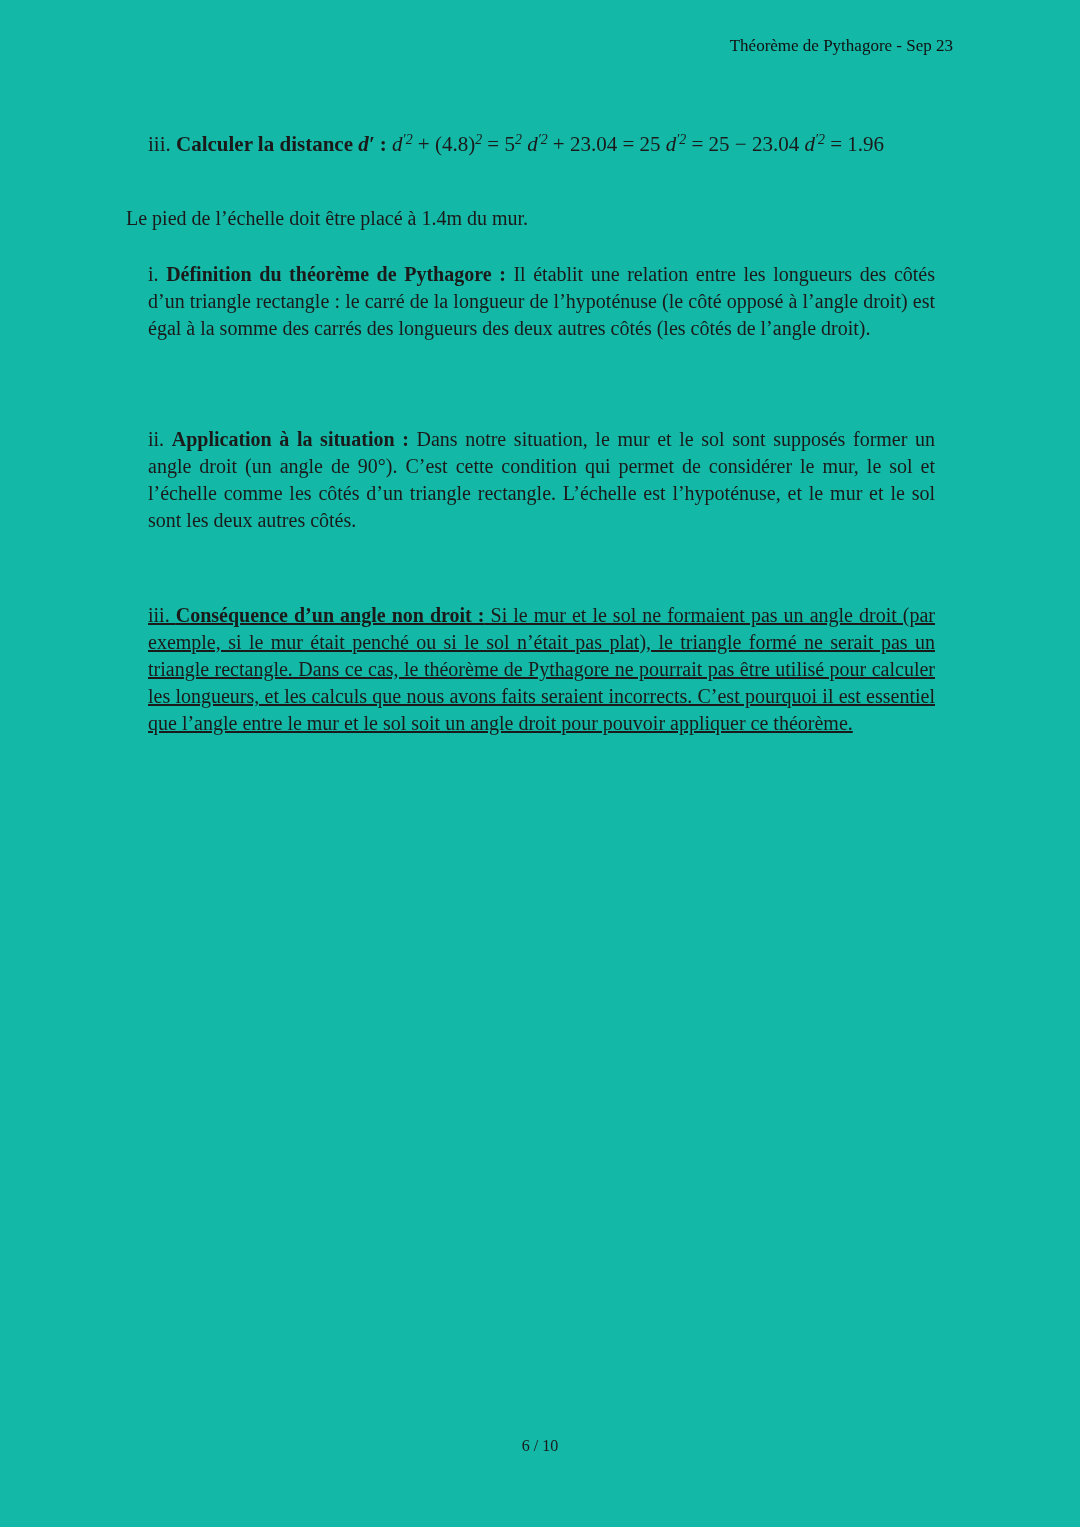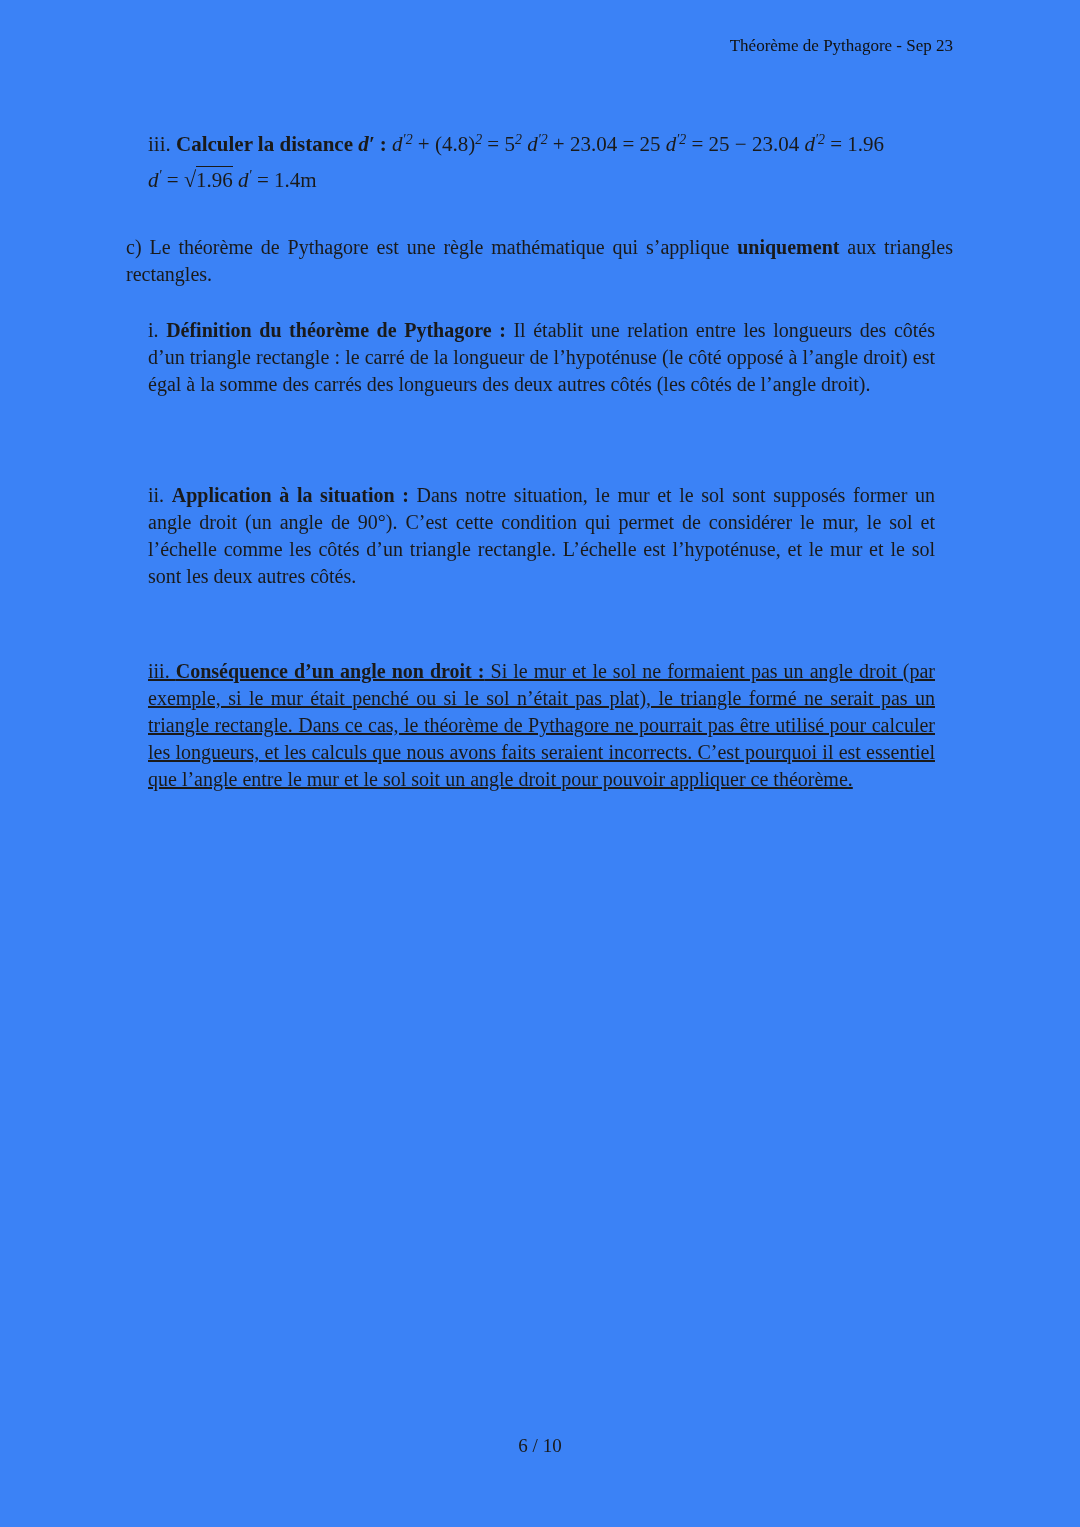--- a/index.html
+++ b/index.html
@@ -4,21 +4,21 @@
 <style>
   html, body {
     margin: 0;
     padding: 0;
     background: #ffffff;
   }
   .page {
     position: relative;
     width: 1080px;
     height: 1527px;
-    background: #3b82f6;
+    background: #14b8a6;
     color: #1a1a1a;
     font-family: "Liberation Serif", "DejaVu Serif", serif;
     font-size: 20px;
     line-height: 27px;
     overflow: hidden;
   }
   .header {
     position: absolute;
     top: 36px;
     right: 127px;
@@ -58,21 +58,21 @@
   }
   .item-i   { margin-top: 29px; }
   .item-ii  { margin-top: 84px; }
   .item-iii { margin-top: 68px; text-decoration: underline; }
   .footer {
     position: absolute;
     left: 0;
     top: 1432px;
     width: 100%;
     text-align: center;
-    font-size: 19px;
+    font-size: 16px;
   }
   
   .tok-rm { }
   .tok-b  { font-weight: 700; }
   .tok-i  { font-style: italic; }
   .tok-bi { font-weight: 700; font-style: italic; }
   .tok-sup {
     font-size: 0.66em;
     position: relative;
     top: -0.52em;
@@ -88,25 +88,24 @@
 <body>
 
 <div class="page">
 
   <div class="header">Théorème de Pythagore - Sep 23</div>
 
   <div class="content">
 
     <div class="math-block">
       <div class="math-line"><span class="tok-rm">iii. </span><span class="tok-b">Calculer la distance </span><span class="tok-bi">d′</span><span class="tok-b"> : </span><span class="tok-i">d</span><span class="tok-sup">′2</span><span class="tok-rm"> + (4.8)</span><span class="tok-sup">2</span><span class="tok-rm"> = 5</span><span class="tok-sup">2</span><span class="tok-rm"> </span><span class="tok-i">d</span><span class="tok-sup">′2</span><span class="tok-rm"> + 23.04 = 25 </span><span class="tok-i">d</span><span class="tok-sup">′2</span><span class="tok-rm"> = 25 − 23.04 </span><span class="tok-i">d</span><span class="tok-sup">′2</span><span class="tok-rm"> = 1.96</span></div>
-      <div class="math-line"><span class="tok-i">d</span><span class="tok-sup">′</span><span class="tok-rm"> = </span><span class="tok-sqrt">√</span><span class="tok-ol">1.96</span><span class="tok-rm"> </span><span class="tok-i">d</span><span class="tok-sup">′</span><span class="tok-rm"> = 1.4m</span></div>
     </div>
 
+    <p class="para conclusion"><span class="tok-rm">Le pied de l’échelle doit être placé à 1.4m du mur.</span></p>
 
-    <p class="para part-c"><span class="tok-rm">c) Le théorème de Pythagore est une règle mathématique qui s’applique </span><span class="tok-b">uniquement</span><span class="tok-rm"> aux triangles rectangles.</span></p>
 
     <p class="para item item-i"><span class="tok-rm">i. </span><span class="tok-b">Définition du théorème de Pythagore :</span><span class="tok-rm"> Il établit une relation entre les longueurs des côtés d’un triangle rectangle : le carré de la longueur de l’hypoténuse (le côté opposé à l’angle droit) est égal à la somme des carrés des longueurs des deux autres côtés (les côtés de l’angle droit).</span></p>
 
     <p class="para item item-ii"><span class="tok-rm">ii. </span><span class="tok-b">Application à la situation :</span><span class="tok-rm"> Dans notre situation, le mur et le sol sont supposés former un angle droit (un angle de 90°). C’est cette condition qui permet de considérer le mur, le sol et l’échelle comme les côtés d’un triangle rectangle. L’échelle est l’hypoténuse, et le mur et le sol sont les deux autres côtés.</span></p>
 
     <p class="para item item-iii"><span class="tok-rm">iii. </span><span class="tok-b">Conséquence d’un angle non droit :</span><span class="tok-rm"> Si le mur et le sol ne formaient pas un angle droit (par exemple, si le mur était penché ou si le sol n’était pas plat), le triangle formé ne serait pas un triangle rectangle. Dans ce cas, le théorème de Pythagore ne pourrait pas être utilisé pour calculer les longueurs, et les calculs que nous avons faits seraient incorrects. C’est pourquoi il est essentiel que l’angle entre le mur et le sol soit un angle droit pour pouvoir appliquer ce théorème.</span></p>
 
   </div>
 
   <div class="footer">6 / 10</div>

